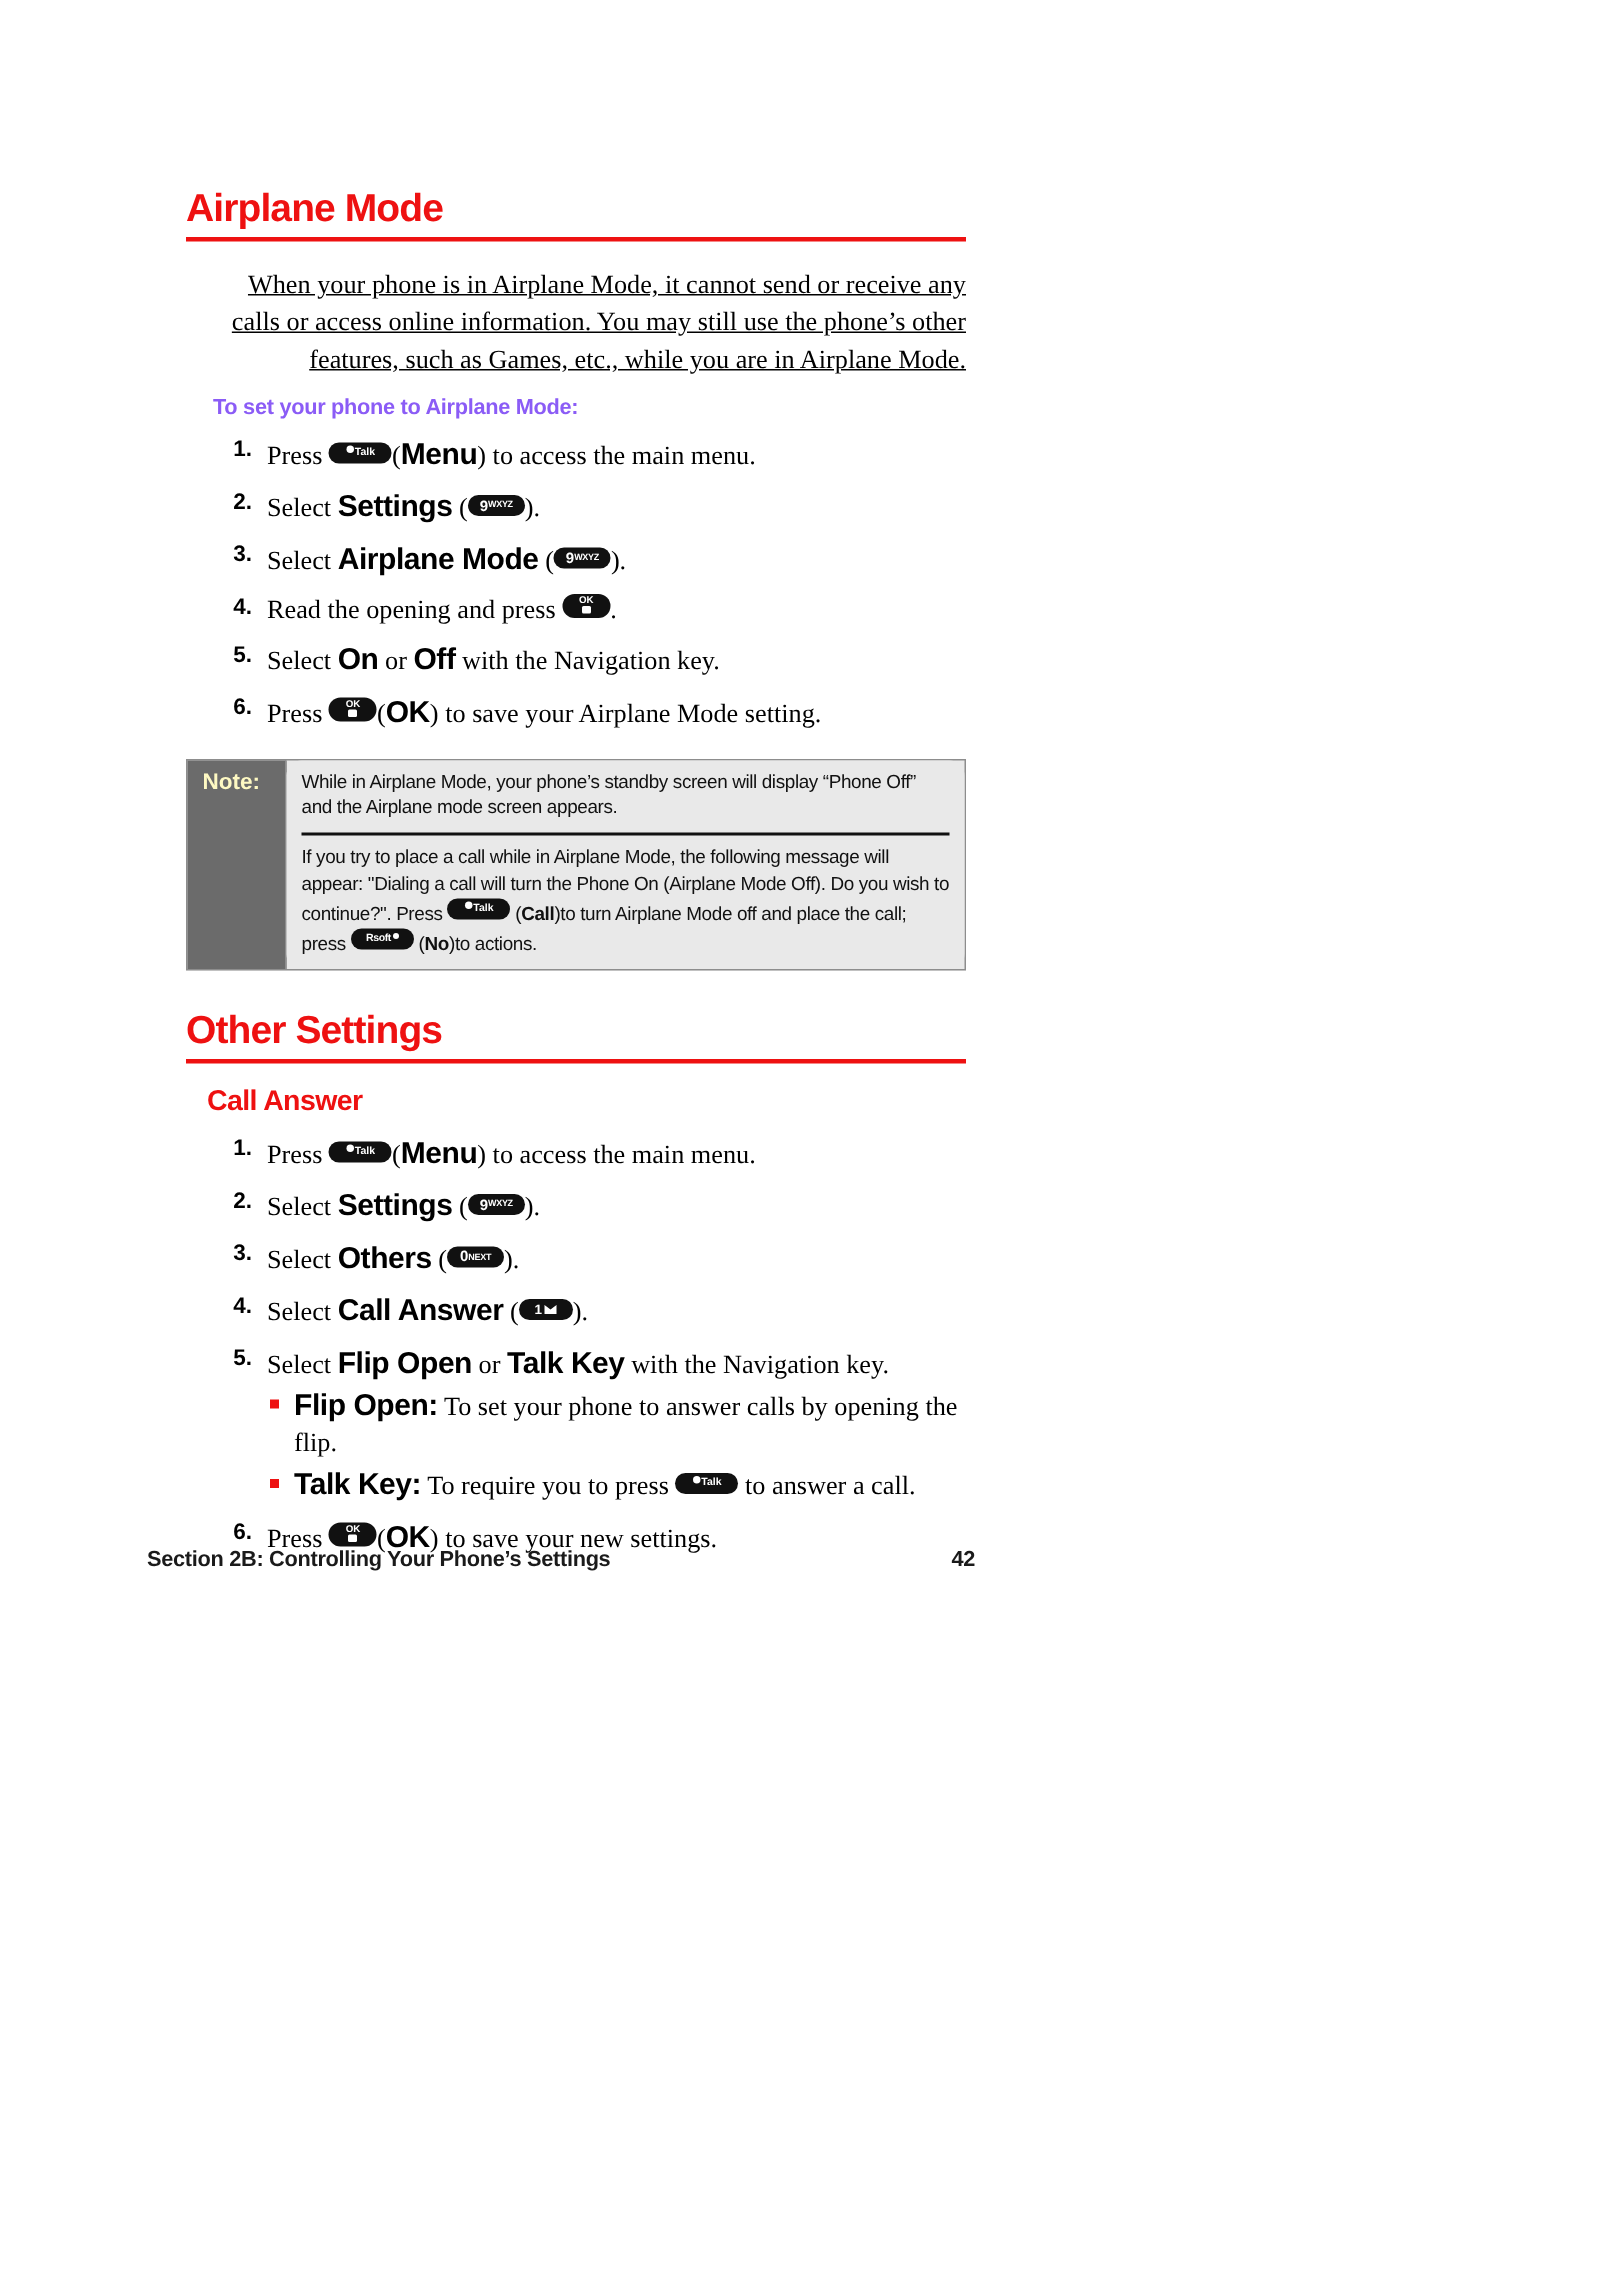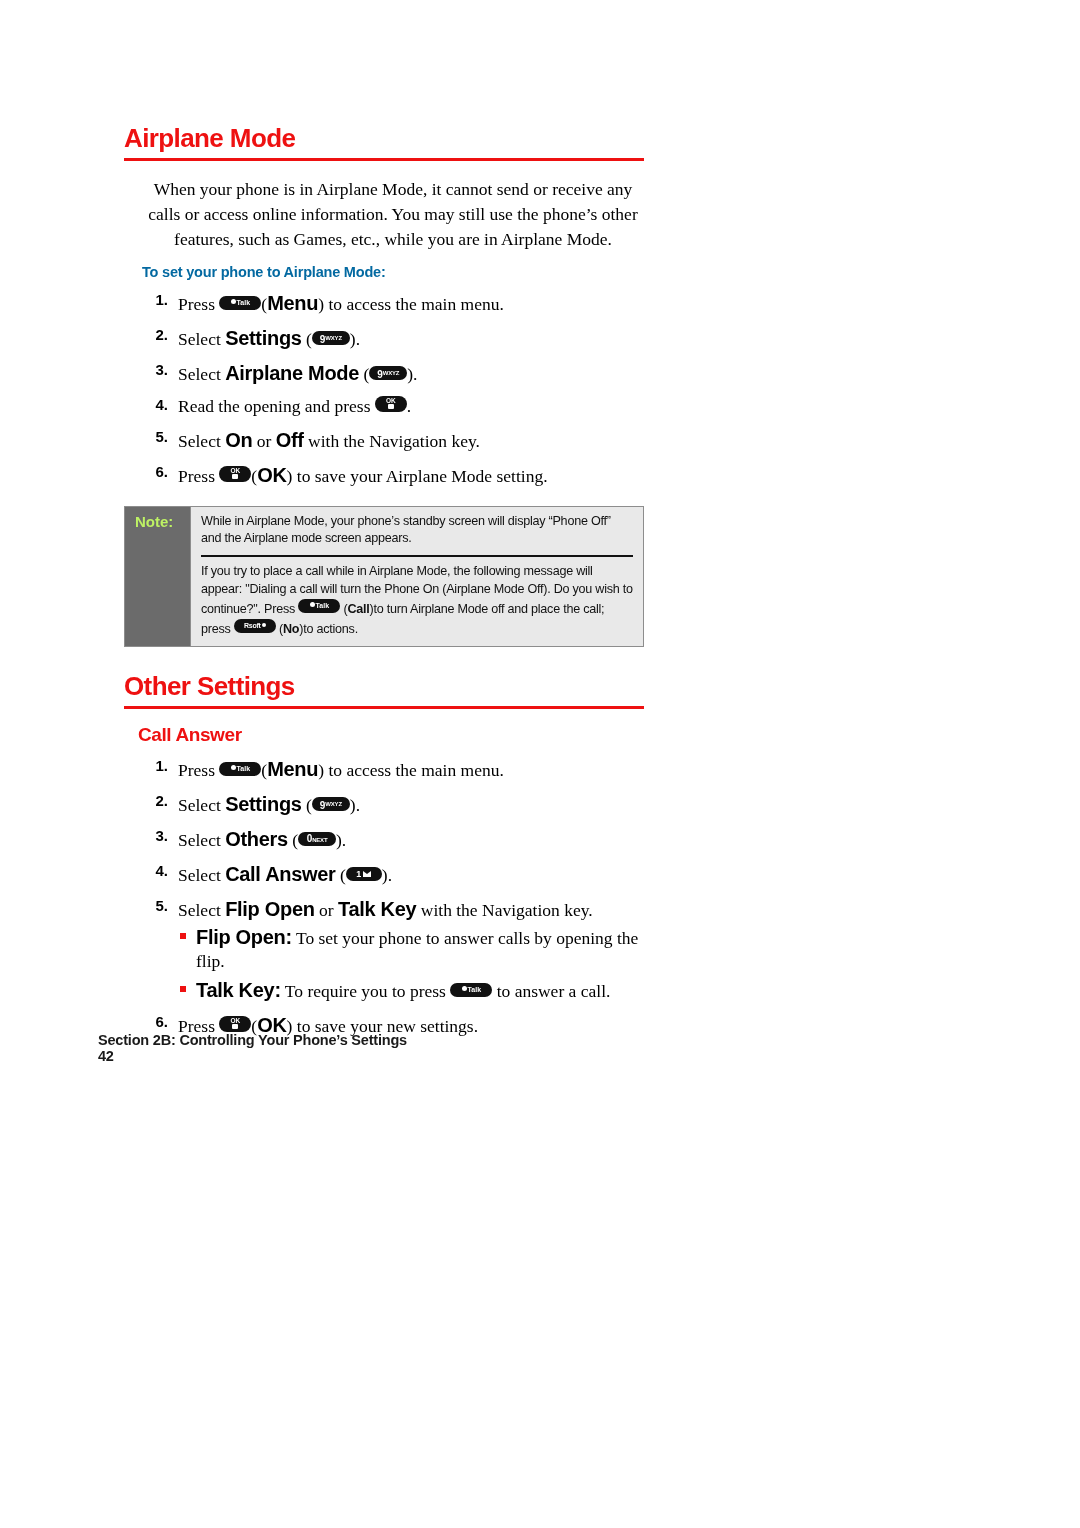--- a/index.html
+++ b/index.html
@@ -58,30 +58,31 @@
     line-height: 1.1;
   }
 
   
   p.body {
     font-family: "Liberation Serif", serif;
     font-size: 17.5px;
     line-height: 1.42;
     margin: 0 0 12px 0;
     padding-left: 18px;
-    text-align: center;
+    text-align: right;
+    text-decoration: underline;
   }
   p.lead-in {
     font-family: "Liberation Sans", sans-serif;
     font-weight: bold;
     font-size: 14.5px;
     letter-spacing: -0.2px;
     margin: 0 0 10px 0;
     padding-left: 18px;
-    color: #0369a1;
+    color: #8b5cf6;
   }
 
   
   ol.steps {
     list-style: none;
     margin: 0;
     padding: 0 0 0 18px;
   }
   ol.steps > li {
     position: relative;
@@ -243,21 +244,21 @@
   .note-box {
     display: flex;
     margin: 18px 0 0 0;
     width: 100%;
     border: 1px solid #8d8d8d;
     box-sizing: border-box;
     background: #e9e9e9;
   }
   .note-label {
     background: #6b6b6b;
-    color: #bef264;
+    color: #fef9c3;
     font-family: "Liberation Sans", sans-serif;
     font-weight: bold;
     font-size: 15px;
     padding: 6px 10px 8px 10px;
     width: 66px;
     box-sizing: border-box;
     flex: 0 0 66px;
     border-right: 1px solid #8d8d8d;
   }
   .note-body {
@@ -282,27 +283,26 @@
   .note-para b { font-weight: bold; }
 
   
   .footer {
     position: absolute;
     left: 98px;
     top: 1032px;
     width: 560px;
     display: flex;
     justify-content: space-between;
-    align-items: flex-start;
+    align-items: flex-end;
     font-family: "Liberation Sans", sans-serif;
     font-weight: bold;
     font-size: 14.5px;
     letter-spacing: -0.2px;
     color: #1a1a1a;
-    flex-direction: column;
   }
   .footer .pg { padding-right: 8px; }
 </style>
 </head>
 <body>
 
 <div class="page">
   <div class="content">
 
     <h1 class="h-chapter">Airplane Mode</h1>

